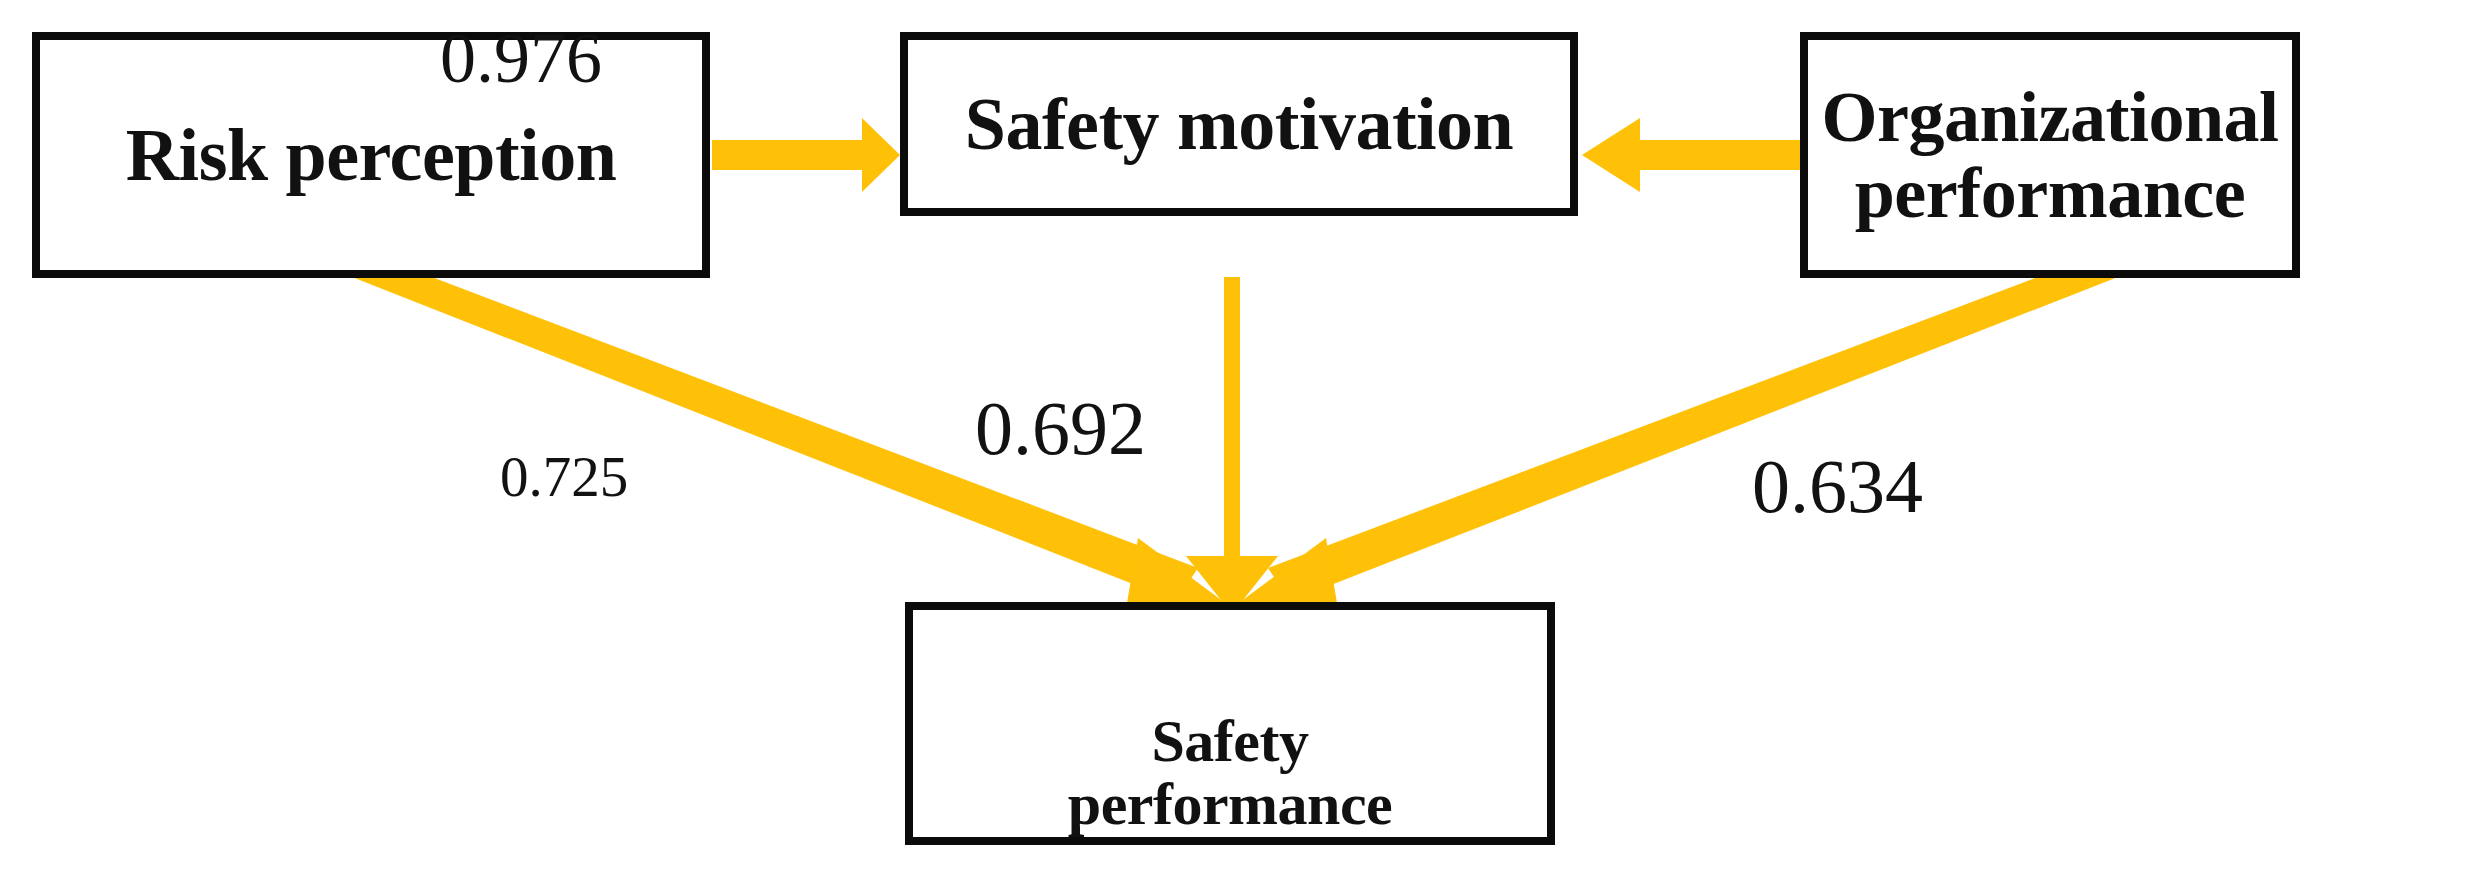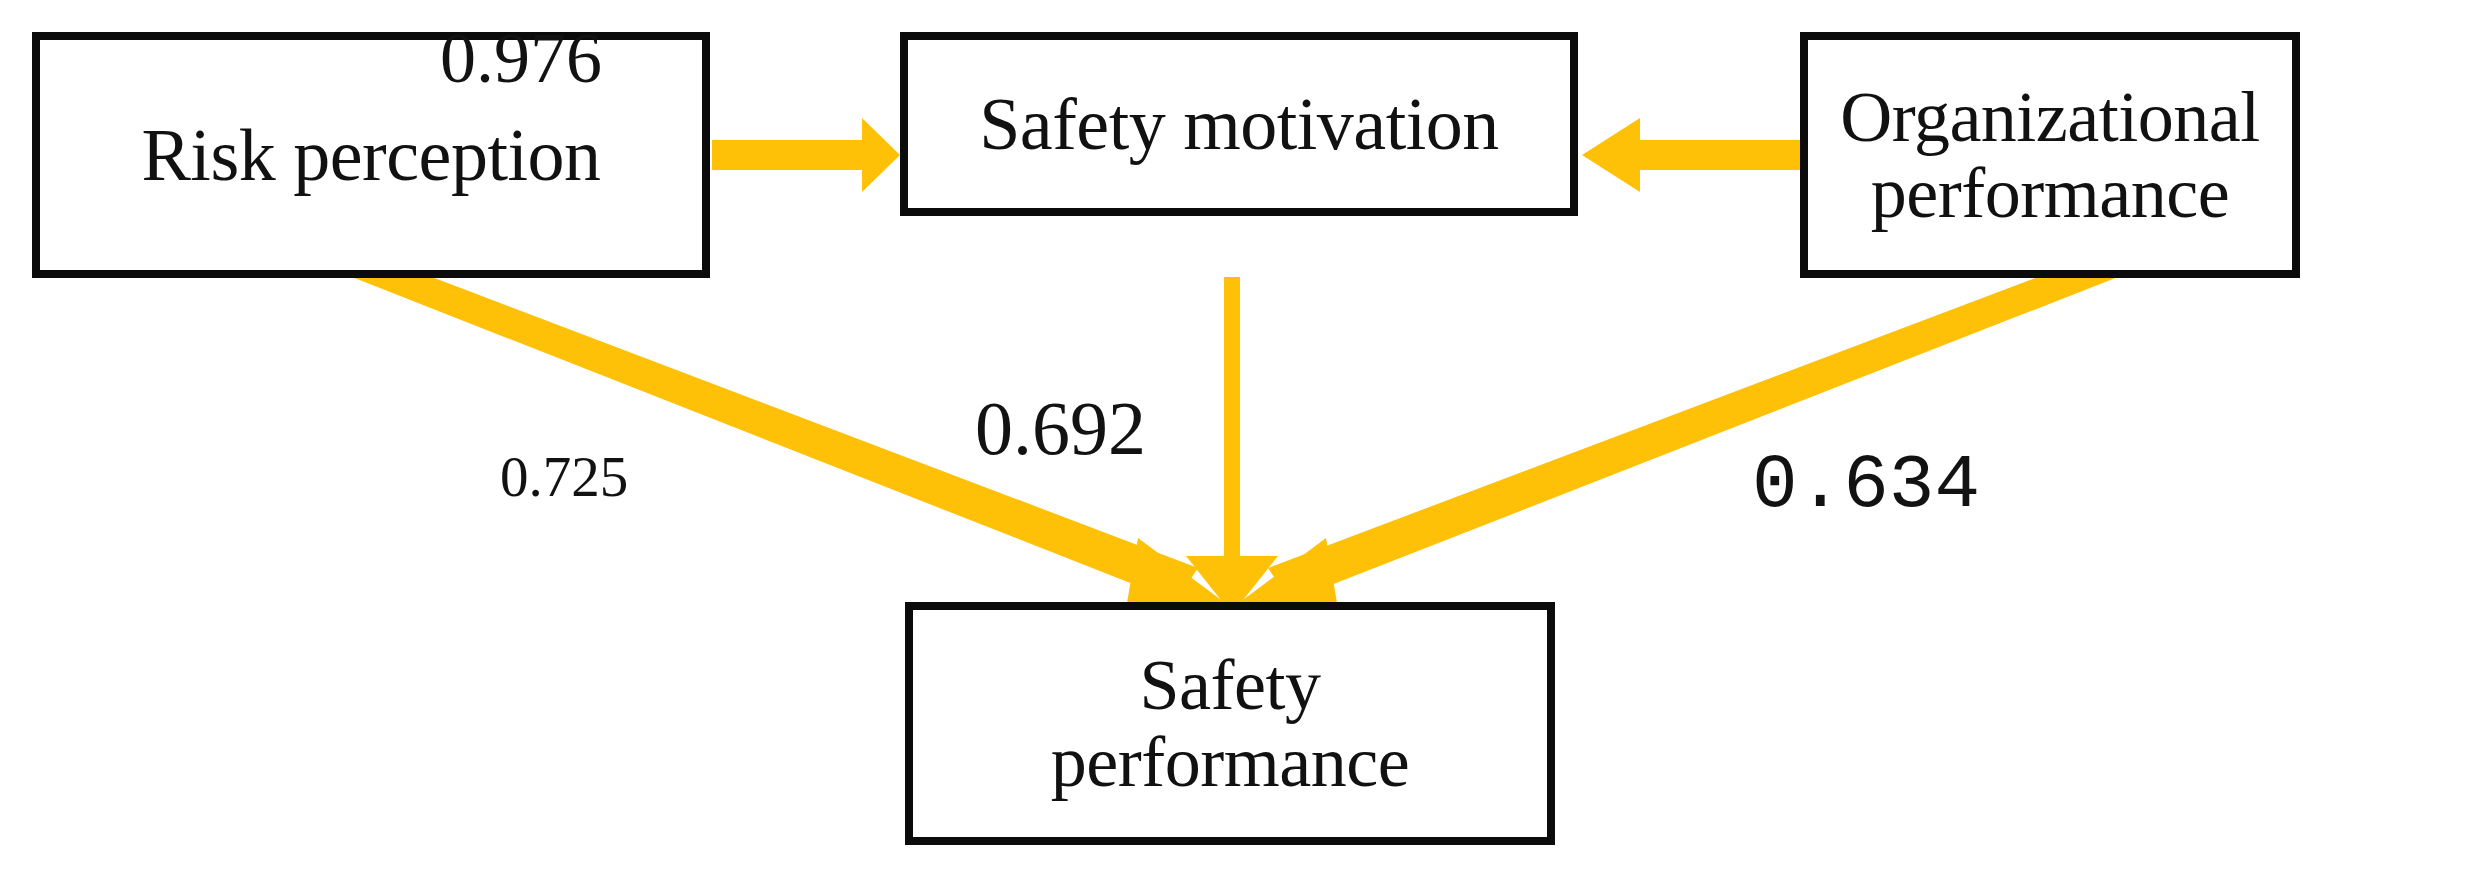--- a/index.html
+++ b/index.html
@@ -14,44 +14,45 @@
     display:flex;
     align-items:center;
     justify-content:center;
     text-align:center;
     color:#111111;
     font-family:"Liberation Serif",serif;
     font-size:74px;
     line-height:1.06;
     letter-spacing:-0.5px;
     z-index:4;
+    font-weight:bold;
   }
   .node .label{display:block;padding:0 8px;white-space:pre-line;}
 
   #node-risk{left:32px;top:32px;width:678px;height:246px;}
   #node-motivation{left:900px;top:32px;width:678px;height:184px;}
   #node-org{left:1800px;top:32px;width:500px;height:246px;font-size:72px;}
-  #node-performance{left:905px;top:602px;width:650px;height:243px;font-size:72px;}
+  #node-performance{left:905px;top:602px;width:650px;height:243px;font-size:60px;align-items:flex-end;}
 
   #edges{position:absolute;left:0;top:0;width:2476px;height:878px;z-index:2;}
 
   .edge-label{
     position:absolute;
     color:#121212;
     font-family:"Liberation Serif",serif;
     font-size:72px;
     line-height:1;
     white-space:nowrap;
     z-index:6;
   }
   #lbl-701{left:440px;top:22px;}
   #lbl-744{left:1588px;top:18px;}
   #lbl-725{left:500px;top:448px;font-size:57px;}
   #lbl-692{left:975px;top:390px;font-size:76px;}
-  #lbl-634{left:1752px;top:448px;font-size:76px;font-family:Liberation Mono, monospace;}
+  #lbl-634{left:1752px;top:448px;font-size:76px;}
 </style>
 </head>
 <body>
 
 <div id="canvas">
 
   <svg id="edges" viewBox="0 0 2476 878" width="2476" height="878" xmlns="http://www.w3.org/2000/svg">
 
     <g>
       <rect x="712" y="140" width="158" height="30" fill="#FFC107"></rect>

